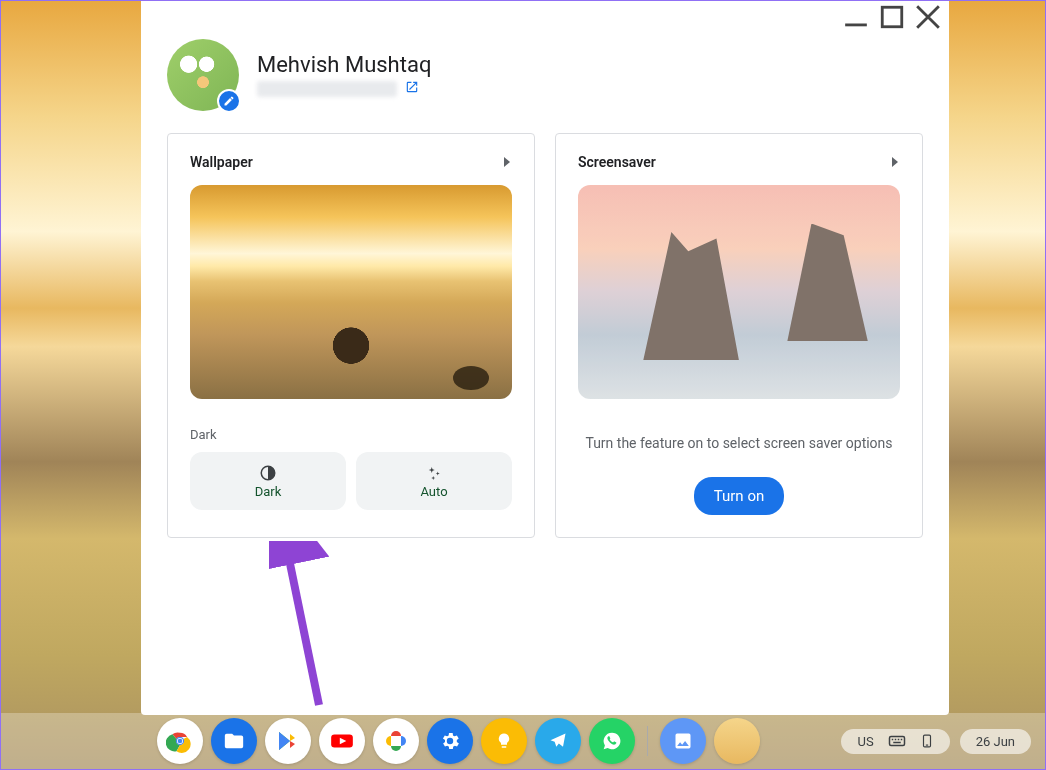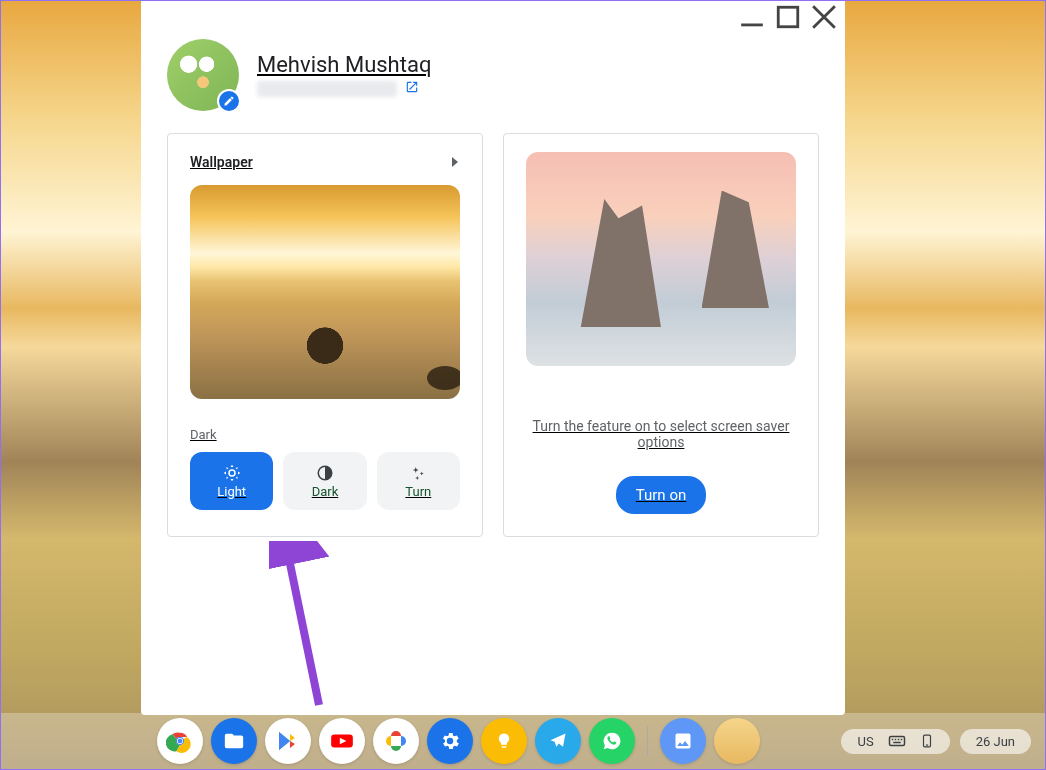--- a/index.html
+++ b/index.html
@@ -8,22 +8,22 @@
 
     .desktop-bg {
       position: absolute; inset: 0;
       background: linear-gradient(to bottom,
         #e8a840 0%, #f5d58a 15%, #fff4d4 30%,
         #e8b860 40%, #f5d89a 45%,
         #a08458 60%, #d4b86c 70%, #c0a860 85%, #a89060 100%);
     }
 
     .main-window {
-      position: absolute; left: 140px; top: 0; width: 704px; height: 714px;
-      background: #fff; border-radius: 0 0 4px 4px; text-decoration: underline;
+      position: absolute; left: 140px; top: 0; width: 808px; height: 714px;
+      background: #fff; border-radius: 0 0 4px 4px;
     }
 
     .titlebar {
       display: flex; justify-content: flex-end; align-items: center;
       height: 32px; padding: 0 8px; gap: 10px;
     }
     .titlebar-btn { width: 26px; height: 26px; display:flex; align-items:center; justify-content:center; cursor:pointer; font-size: 14px; color:#444; }
 
     .profile-row { display:flex; align-items:center; gap: 18px; padding: 6px 26px 12px 26px; }
     .avatar-wrap { position: relative; width: 72px; height: 72px; }
@@ -88,21 +88,21 @@
       opacity:.85;
     }
     .ss-preview::before{
       content:""; position:absolute; left:15%; top:22%; width:35%; height:60%;
       background:#6a5a50; clip-path: polygon(15% 100%, 40% 0%, 55% 15%, 80% 5%, 100% 100%);
     }
     .ss-preview::after{
       content:""; position:absolute; right:10%; top:18%; width:25%; height:55%;
       background:#6a5a50; clip-path: polygon(0% 100%, 30% 0%, 70% 10%, 100% 100%);
     }
-    .ss-desc { text-align:center; font-size:14px; color:#5f6368; margin-top:52px; }
+    .ss-desc { text-align:center; font-size:14px; color:#5f6368; margin-top:36px; }
     .turn-on-wrap { display:flex; justify-content:center; margin-top:26px; }
     .turn-on-btn {
       border:none; background:#1a73e8; color:#fff; font-size:15px;
       padding:10px 20px; border-radius:18px; cursor:pointer;
     }
 
     
     .arrow-annot {
       position:absolute; left:268px; top:540px; pointer-events:none;
     }
@@ -179,43 +179,45 @@
         <span class="card-title">Wallpaper</span>
         <span class="chev">
           <svg viewBox="0 0 10 10">
               <path d="M2 0 L8 5 L2 10 Z"></path>
             </svg>
         </span>
       </div>
       <div class="wallpaper-preview"></div>
       <div class="theme-label">Dark</div>
       <div class="theme-row">
-        <button class="theme-btn theme-light">
-          <svg viewBox="0 0 24 24">
-              <path d="M12 7a5 5 0 100 10 5 5 0 000-10zm0 2a3 3 0 110 6 3 3 0 010-6zM12 1l2 3h-4l2-3zm0 22l-2-3h4l-2 3zM1 12l3-2v4l-3-2zm22 0l-3 2v-4l3 2zM4.2 4.2l3 1-2 2-1-3zm15.6 15.6l-3-1 2-2 1 3zM4.2 19.8l1-3 2 2-3 1zm15.6-15.6l-1 3-2-2 3-1z"></path>
-            </svg>
-          <span>Light</span>
-        </button>
         <button class="theme-btn theme-dark">
           <svg viewBox="0 0 24 24">
               <circle cx="12" cy="12" r="9" fill="none" stroke="#3c4043" stroke-width="2"></circle>
               <path d="M12 3a9 9 0 010 18V3z"></path>
             </svg>
           <span>Dark</span>
         </button>
         <button class="theme-btn theme-auto">
           <svg viewBox="0 0 24 24">
               <path d="M9 4l1 3 3 1-3 1-1 3-1-3-3-1 3-1 1-3zm8 6l.7 2 2 .7-2 .7-.7 2-.7-2-2-.7 2-.7.7-2zm-6 6l.7 2 2 .7-2 .7-.7 2-.7-2-2-.7 2-.7.7-2z"></path>
             </svg>
-          <span>Turn</span>
+          <span>Auto</span>
         </button>
       </div>
     </div>
 
     <div class="card">
+      <div class="card-header">
+        <span class="card-title">Screensaver</span>
+        <span class="chev">
+          <svg viewBox="0 0 10 10">
+              <path d="M2 0 L8 5 L2 10 Z"></path>
+            </svg>
+        </span>
+      </div>
       <div class="ss-preview"></div>
       <div class="ss-desc">Turn the feature on to select screen saver options</div>
       <div class="turn-on-wrap">
         <button class="turn-on-btn">Turn on</button>
       </div>
     </div>
   </div>
 </div>
 
 <svg class="arrow-annot" width="80" height="170">

